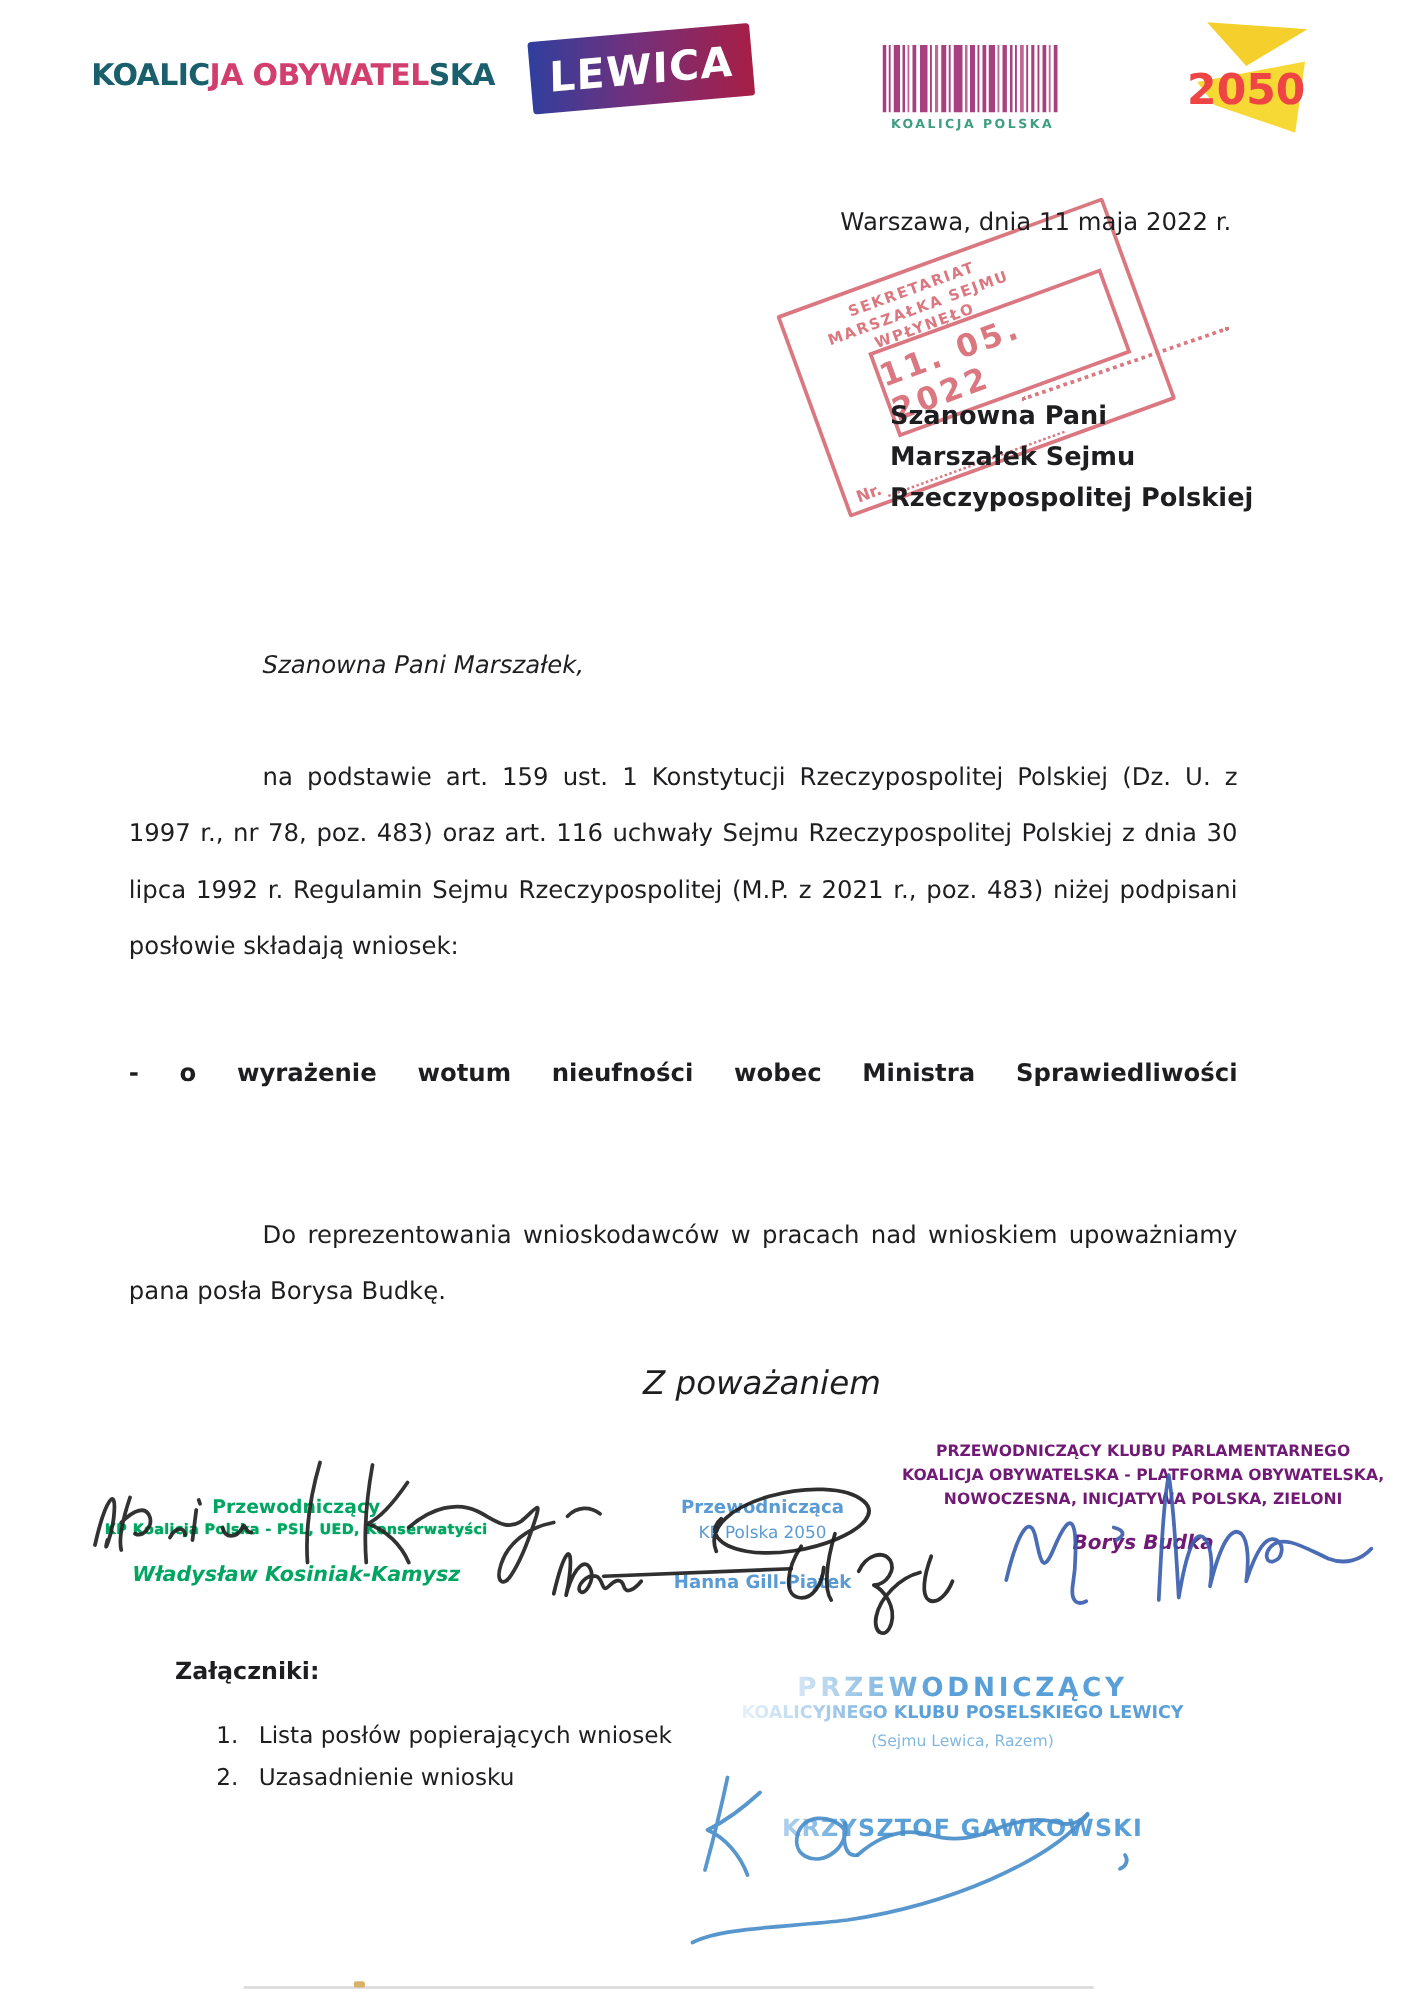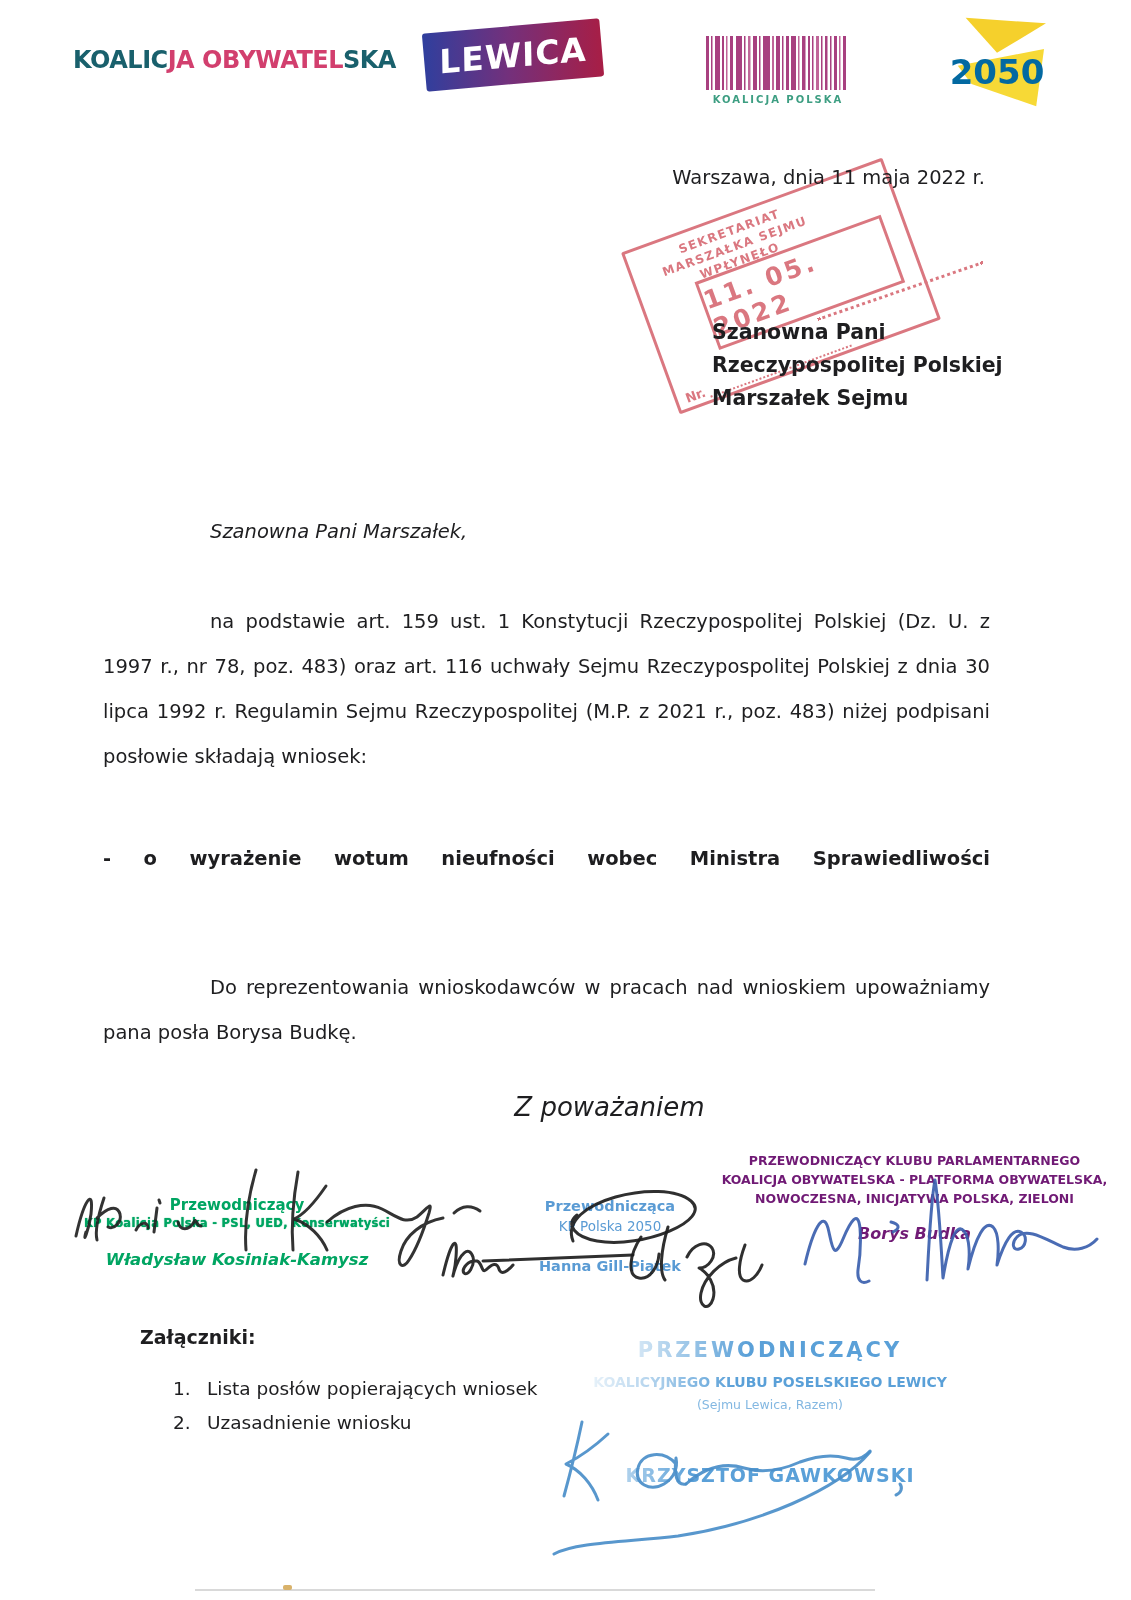--- a/index.html
+++ b/index.html
@@ -17,21 +17,21 @@
     left:424px;top:26px;width:178px;height:58px;border-radius:3px;
     background:linear-gradient(94deg,#2f3f9e 0%,#74307b 48%,#a81e45 100%);
     transform:rotate(-5deg);display:flex;align-items:center;justify-content:center;
   }
   .lewica-text{color:#fff;font-size:33px;font-weight:800;letter-spacing:1px;transform:skewX(-4deg);}
   .kp-barcode{left:706px;top:36px;}
   .kp-label{left:698px;top:94px;width:160px;text-align:center;color:#3d9e82;font-size:10px;font-weight:700;letter-spacing:2px;white-space:nowrap;}
   .p2050{left:948px;top:16px;width:98px;height:92px;}
   .p2050-tri{position:absolute;left:0;top:0;width:100%;height:100%;background:#f5d02c;clip-path:polygon(18% 2%,100% 8%,50% 40%);}
   .p2050-ribbon{position:absolute;left:0;top:0;width:100%;height:100%;background:#f7d936;clip-path:polygon(10% 54%,98% 36%,90% 98%,24% 74%);}
-  .p2050-text{position:absolute;left:0;top:36px;width:100%;text-align:center;font-size:34px;font-weight:800;color:#0369a1;letter-spacing:0;}
+  .p2050-text{position:absolute;left:0;top:36px;width:100%;text-align:center;font-size:34px;font-weight:800;color:#ef4444;letter-spacing:0;}
 
   
   .date-line{right:146px;top:166px;font-size:19.5px;z-index:2;}
   .stamp{
     left:642px;top:200px;width:272px;height:166px;border:3px solid #d4606a;border-radius:2px;
     transform:rotate(-20deg);color:#d4606a;opacity:.85;z-index:1;
   }
   .stamp-head{margin-top:7px;text-align:center;font-size:12px;font-weight:700;letter-spacing:1.5px;line-height:1.3;width:78%;}
   .stamp-inner{position:absolute;left:56px;top:50px;width:192px;height:66px;border:3px solid currentColor;display:flex;align-items:center;justify-content:center;font-size:25px;letter-spacing:3px;font-weight:600;}
   .stamp-dots-right{position:absolute;right:-62px;bottom:36px;width:175px;border-top:3px dotted currentColor;transform:rotate(1deg);}
@@ -68,21 +68,21 @@
   
   .attach-head{left:140px;top:1326px;font-size:19px;font-weight:800;text-decoration-thickness:2px;text-underline-offset:4px;}
   .attach-list{left:173px;top:1372px;font-size:18.5px;line-height:1.85;}
   .attach-row{display:flex;}
   .attach-num{width:34px;}
 
   
   .bstamp{left:555px;top:1338px;width:430px;text-align:center;color:#5aa0d8;z-index:3;}
   .bstamp-l1{font-size:21px;font-weight:600;letter-spacing:3px;
     -webkit-mask-image:linear-gradient(90deg,transparent 10%,#000 45%);mask-image:linear-gradient(90deg,transparent 10%,#000 45%);}
-  .bstamp-l2{font-size:14px;font-weight:600;margin-top:12px;
+  .bstamp-l2{font-size:14px;font-weight:600;margin-top:0;
     -webkit-mask-image:linear-gradient(90deg,transparent 2%,rgba(0,0,0,.35) 18%,#000 42%);mask-image:linear-gradient(90deg,transparent 2%,rgba(0,0,0,.35) 18%,#000 42%);}
   .bstamp-l3{font-size:12.5px;margin-top:7px;opacity:.75;}
   .bstamp-name{font-size:19px;font-weight:600;letter-spacing:1px;margin-top:52px;
     -webkit-mask-image:linear-gradient(90deg,rgba(0,0,0,.2) 8%,#000 32%);mask-image:linear-gradient(90deg,rgba(0,0,0,.2) 8%,#000 32%);}
 
   
   .scan-line{left:195px;top:1589px;width:680px;height:2px;background:#d9d9d9;}
   .scan-speck{left:283px;top:1585px;width:9px;height:5px;background:#d9b26a;border-radius:2px;}
 </style>
 </head>
@@ -149,22 +149,22 @@
   </div>
   <div class="stamp-dots-right"></div>
   <div class="stamp-nr">
     <span>Nr.</span>
     <span class="stamp-nr-dots"></span>
   </div>
 </div>
 
 <div class="abs recipient">
   <div>Szanowna Pani</div>
+  <div>Marszałek Sejmu</div>
   <div>Rzeczypospolitej Polskiej</div>
-  <div>Marszałek Sejmu</div>
 </div>
 
 <div class="abs salutation">Szanowna Pani Marszałek,</div>
 
 <div class="abs para para1">na podstawie art. 159 ust. 1 Konstytucji Rzeczypospolitej Polskiej (Dz. U. z 1997 r., nr 78, poz. 483) oraz art. 116 uchwały Sejmu Rzeczypospolitej Polskiej z dnia 30 lipca 1992 r. Regulamin Sejmu Rzeczypospolitej (M.P. z 2021 r., poz. 483) niżej podpisani posłowie składają wniosek:</div>
 
 <div class="abs motion">
   <div class="motion-l1">- o wyrażenie wotum nieufności wobec Ministra Sprawiedliwości</div>
 </div>
 

